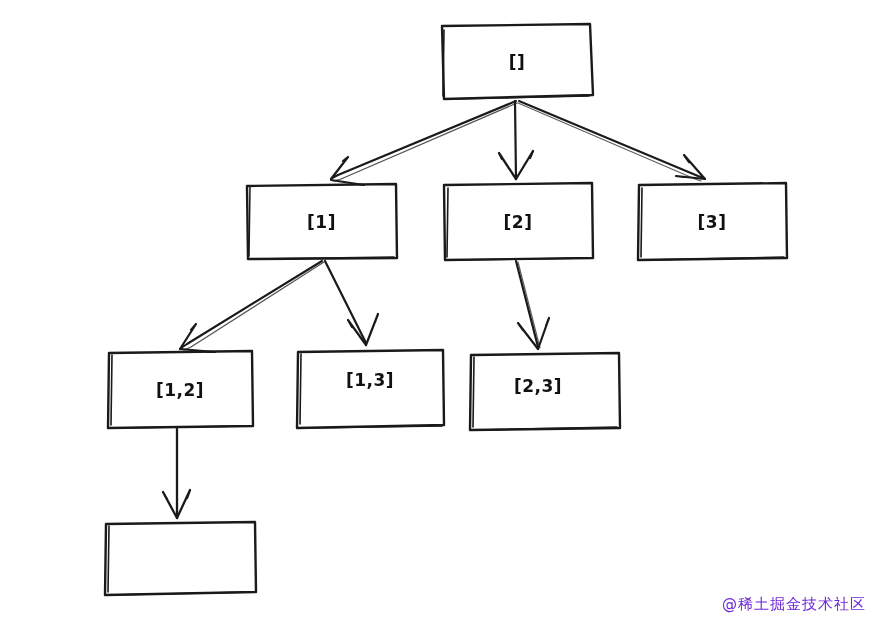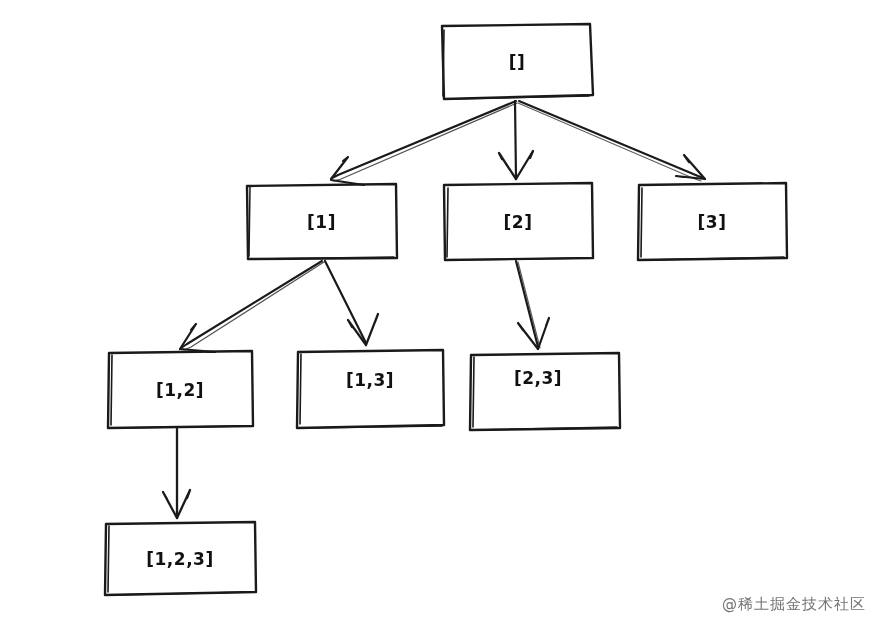--- a/index.html
+++ b/index.html
@@ -42,21 +42,21 @@
     color: #111111;
     user-select: none;
     white-space: nowrap;
   }
   .watermark {
     position: absolute;
     right: 14px;
     bottom: 12px;
     font-family: "DejaVu Sans", sans-serif;
     font-size: 15px;
-    color: #737373;
+    color: #6d28d9;
     letter-spacing: 1px;
     user-select: none;
   }
 </style>
 </head>
 <body>
 
 <div id="diagram-root">
 
   <svg id="sketch-canvas" viewBox="0 0 880 626">
@@ -160,17 +160,16 @@
       </g>
     </g>
   </svg>
 
   <div class="node-label" style="left:441px; top:24px; width:152px; height:75px;">[]</div>
   <div class="node-label" style="left:246px; top:184px; width:151px; height:75px;">[1]</div>
   <div class="node-label" style="left:443px; top:183px; width:150px; height:77px;">[2]</div>
   <div class="node-label" style="left:637px; top:183px; width:150px; height:77px;">[3]</div>
   <div class="node-label" style="left:107px; top:351px; width:146px; height:77px;border-radius:17px;">[1,2]</div>
   <div class="node-label" style="left:296px; top:350px; width:148px; height:60px;">[1,3]</div>
-  <div class="node-label" style="left:469px; top:339px; width:138px; height:77px;">[2,3]</div>
-  <div class="node-label" style="left:104px; top:522px; width:152px; height:73px;">[1,2,3]</div>
+  <div class="node-label" style="left:469px; top:347px; width:138px; height:77px;">[2,3]</div>
 
   <div class="watermark">@稀土掘金技术社区</div>
 </div>
 
 </body></html>

